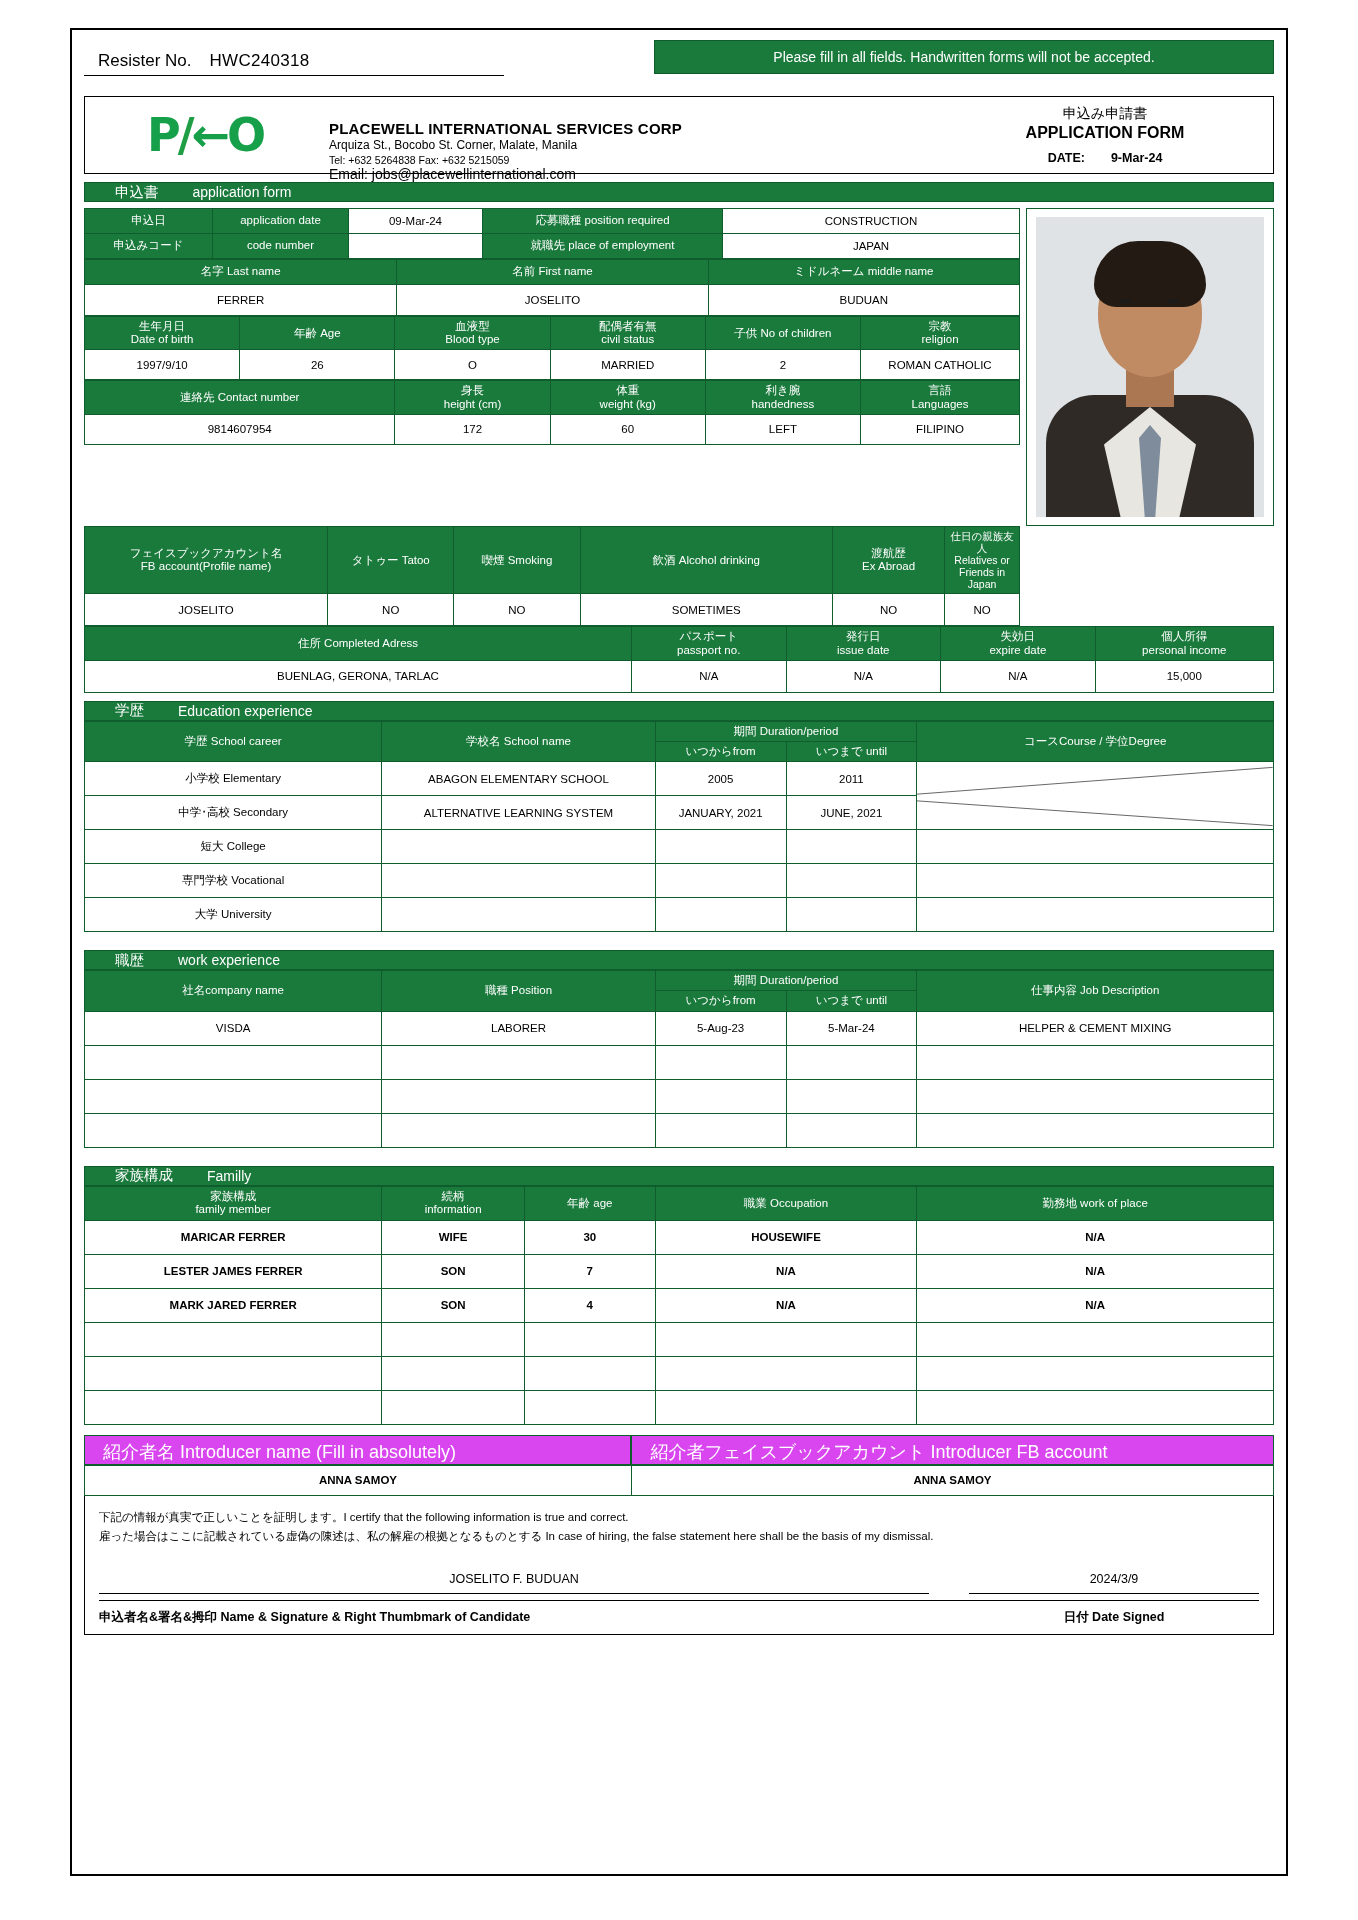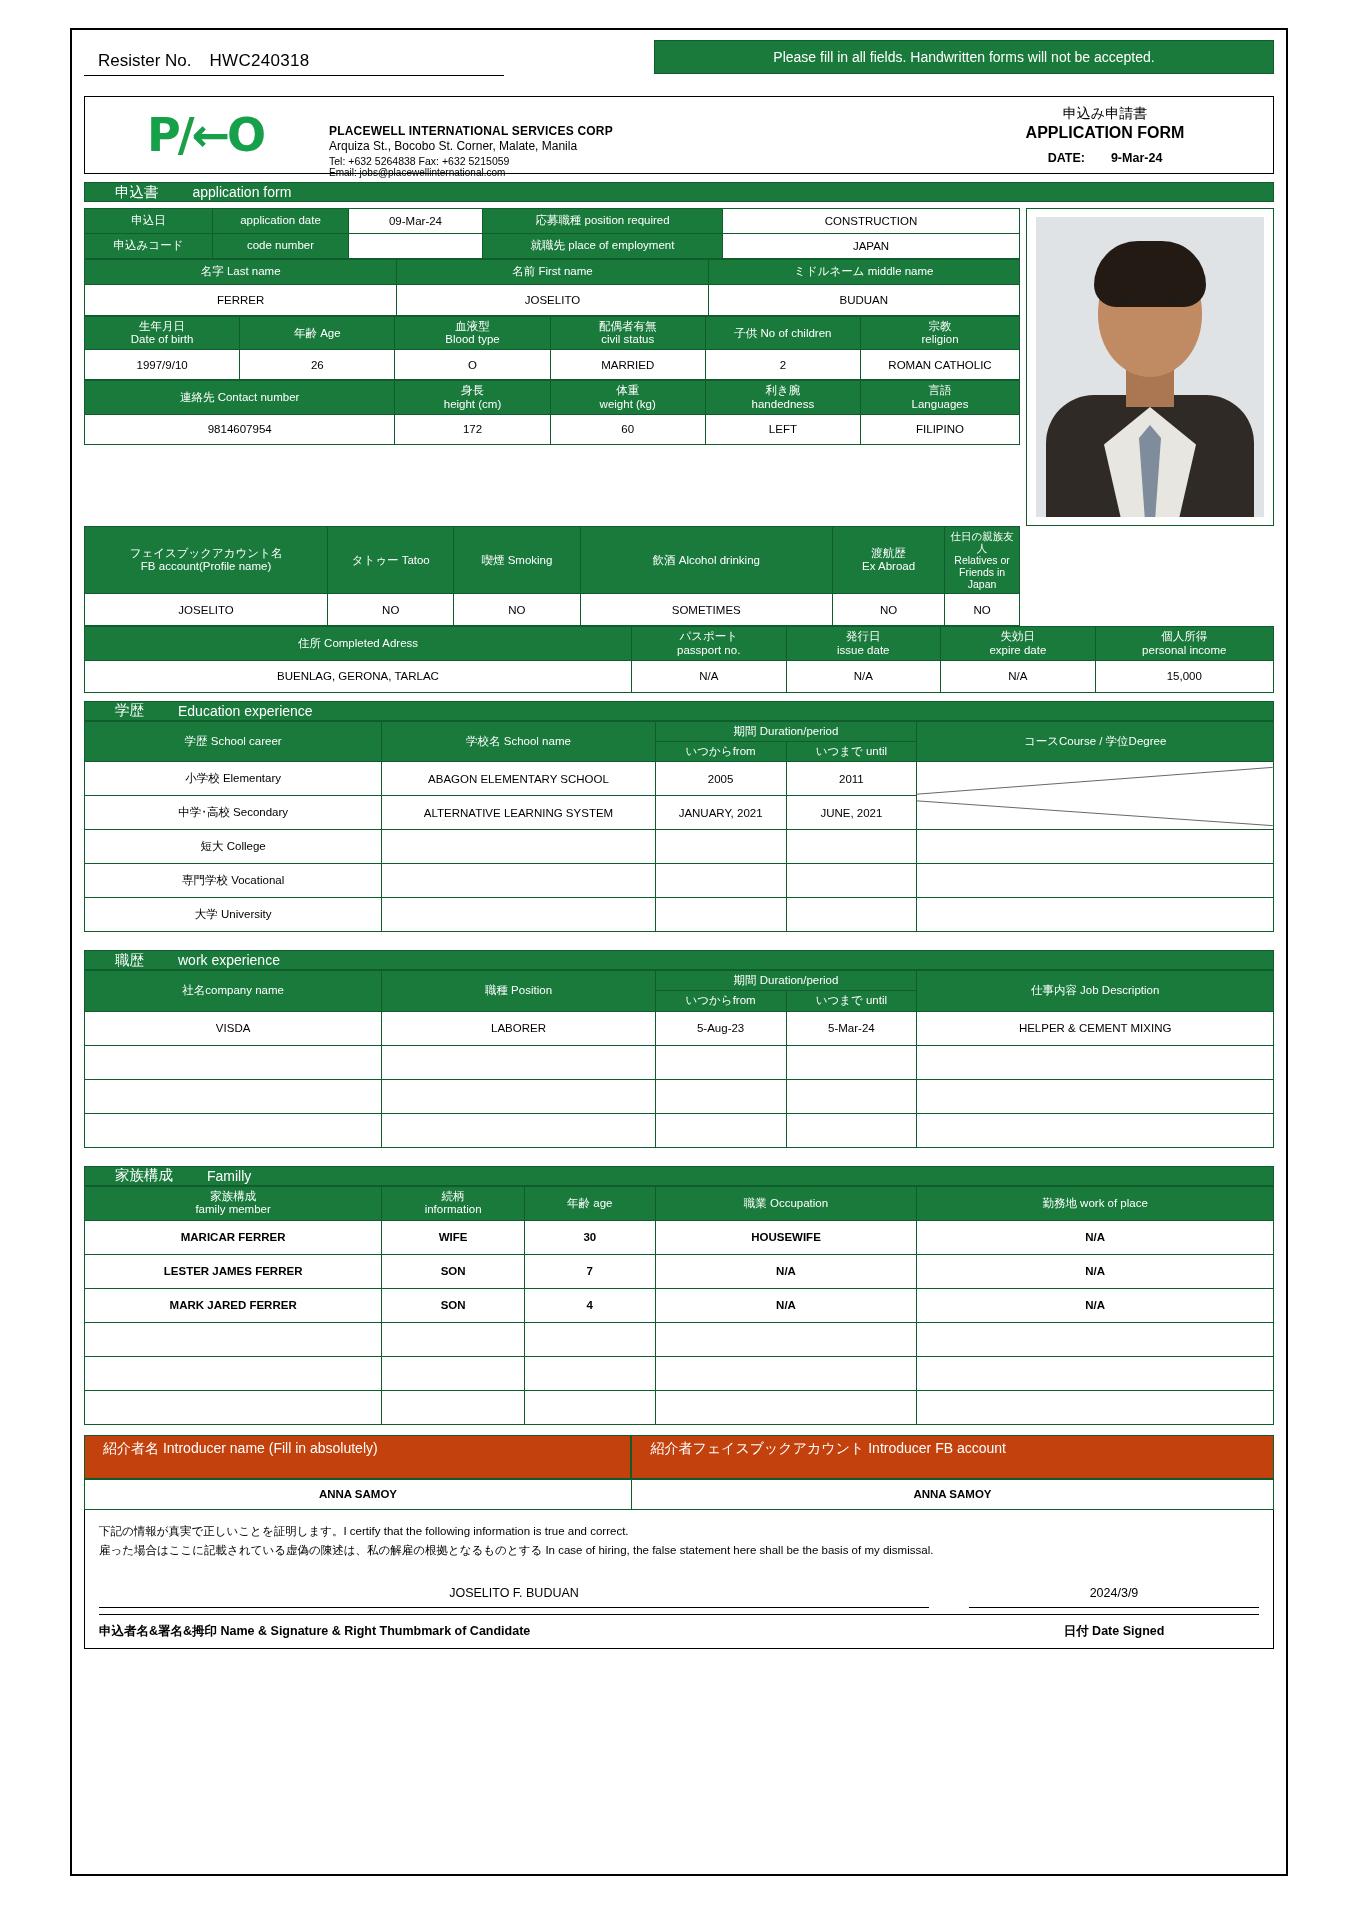--- a/index.html
+++ b/index.html
@@ -49,24 +49,24 @@
     align-items: center;
   }
   .logo-cell { width: 240px; display:flex; align-items:center; justify-content:center; }
   .logo {
     font-size: 46px; font-weight: bold; color: #16a04a;
     letter-spacing: -3px; line-height: 1;
     font-family: "DejaVu Sans", sans-serif;
   }
   .logo .slash { color:#1f9e46; }
   .company { flex: 1; padding-left: 4px; }
-  .company .name { font-size: 12px; font-weight: bold; letter-spacing: .2px; margin-top: 32px;}
+  .company .name { font-size: 15px; font-weight: bold; letter-spacing: .2px; margin-top: 32px;}
   .company .addr { font-size: 12px; margin-top: 1px; }
   .company .tel  { font-size: 10.5px; margin-top: 2px; }
-  .company .mail { font-size: 10px; }
+  .company .mail { font-size: 14px; }
   .title-cell { width: 330px; text-align:center; padding-right:6px;}
   .title-cell .jp { font-size: 14px; }
   .title-cell .en { font-size: 16px; font-weight: bold; margin-top:1px;}
   .date-row { display:flex; justify-content:center; gap: 26px; margin-top: 9px; font-size: 12.5px; }
   .date-row .dlabel { font-weight: bold; }
   .date-row .dval { font-weight: bold; }
   
   .secbar {
     background:#1a7a3c; color:#fff;
     margin-top: 8px;
@@ -134,22 +134,22 @@
     font-size: 11.5px; line-height: 1.7;
   }
   .sign-row { display:flex; margin-top: 22px; align-items:flex-end; }
   .sign-left { flex: 1; text-align:center; border-bottom: 1.2px solid #000; padding-bottom:3px; margin-right: 40px;}
   .sign-right { width: 290px; text-align:center; border-bottom: 1.2px solid #000; padding-bottom:3px;}
   .sign-name { font-size: 12.5px; font-weight: normal; }
   .sign-labels { display:flex; margin-top: 6px; border-top: 1.5px solid #000; padding-top: 6px; }
   .sign-lab-left { flex:1; font-size: 12.5px; font-weight: bold;}
   .sign-lab-right { width: 290px; text-align:center; font-size: 12.5px; font-weight: bold;}
   .introrow { display:flex; }
-  .introrow > div { border: 1px solid #0f5c2c; background:#c2410c; color:#fff;
-     font-size: 14px; padding: 4px 0 20px 18px; }
+  .introrow > div { border: 1px solid #0f5c2c; background:#d946ef; color:#fff;
+     font-size: 18px; padding: 4px 0 0 18px; }
   .bold { font-weight: bold; }
   .spacer { height: 10px; }
 </style>
 </head>
 <body>
 
 <div class="page">
   <div class="sheet">
 
     <div class="topbar">

